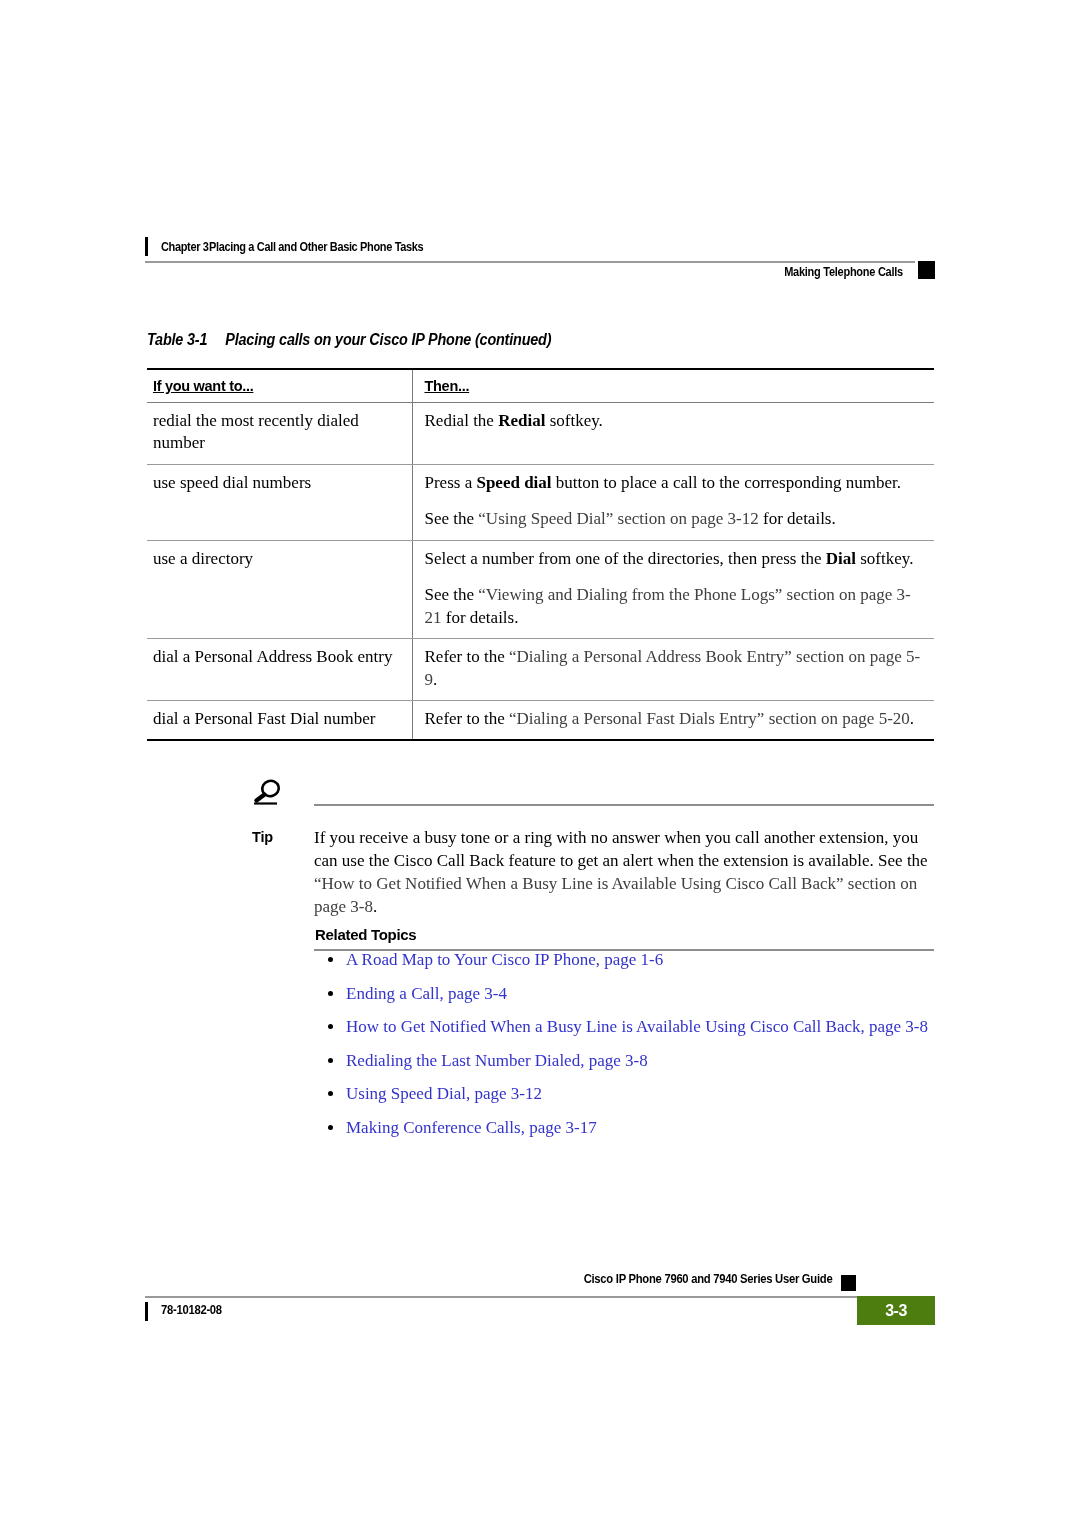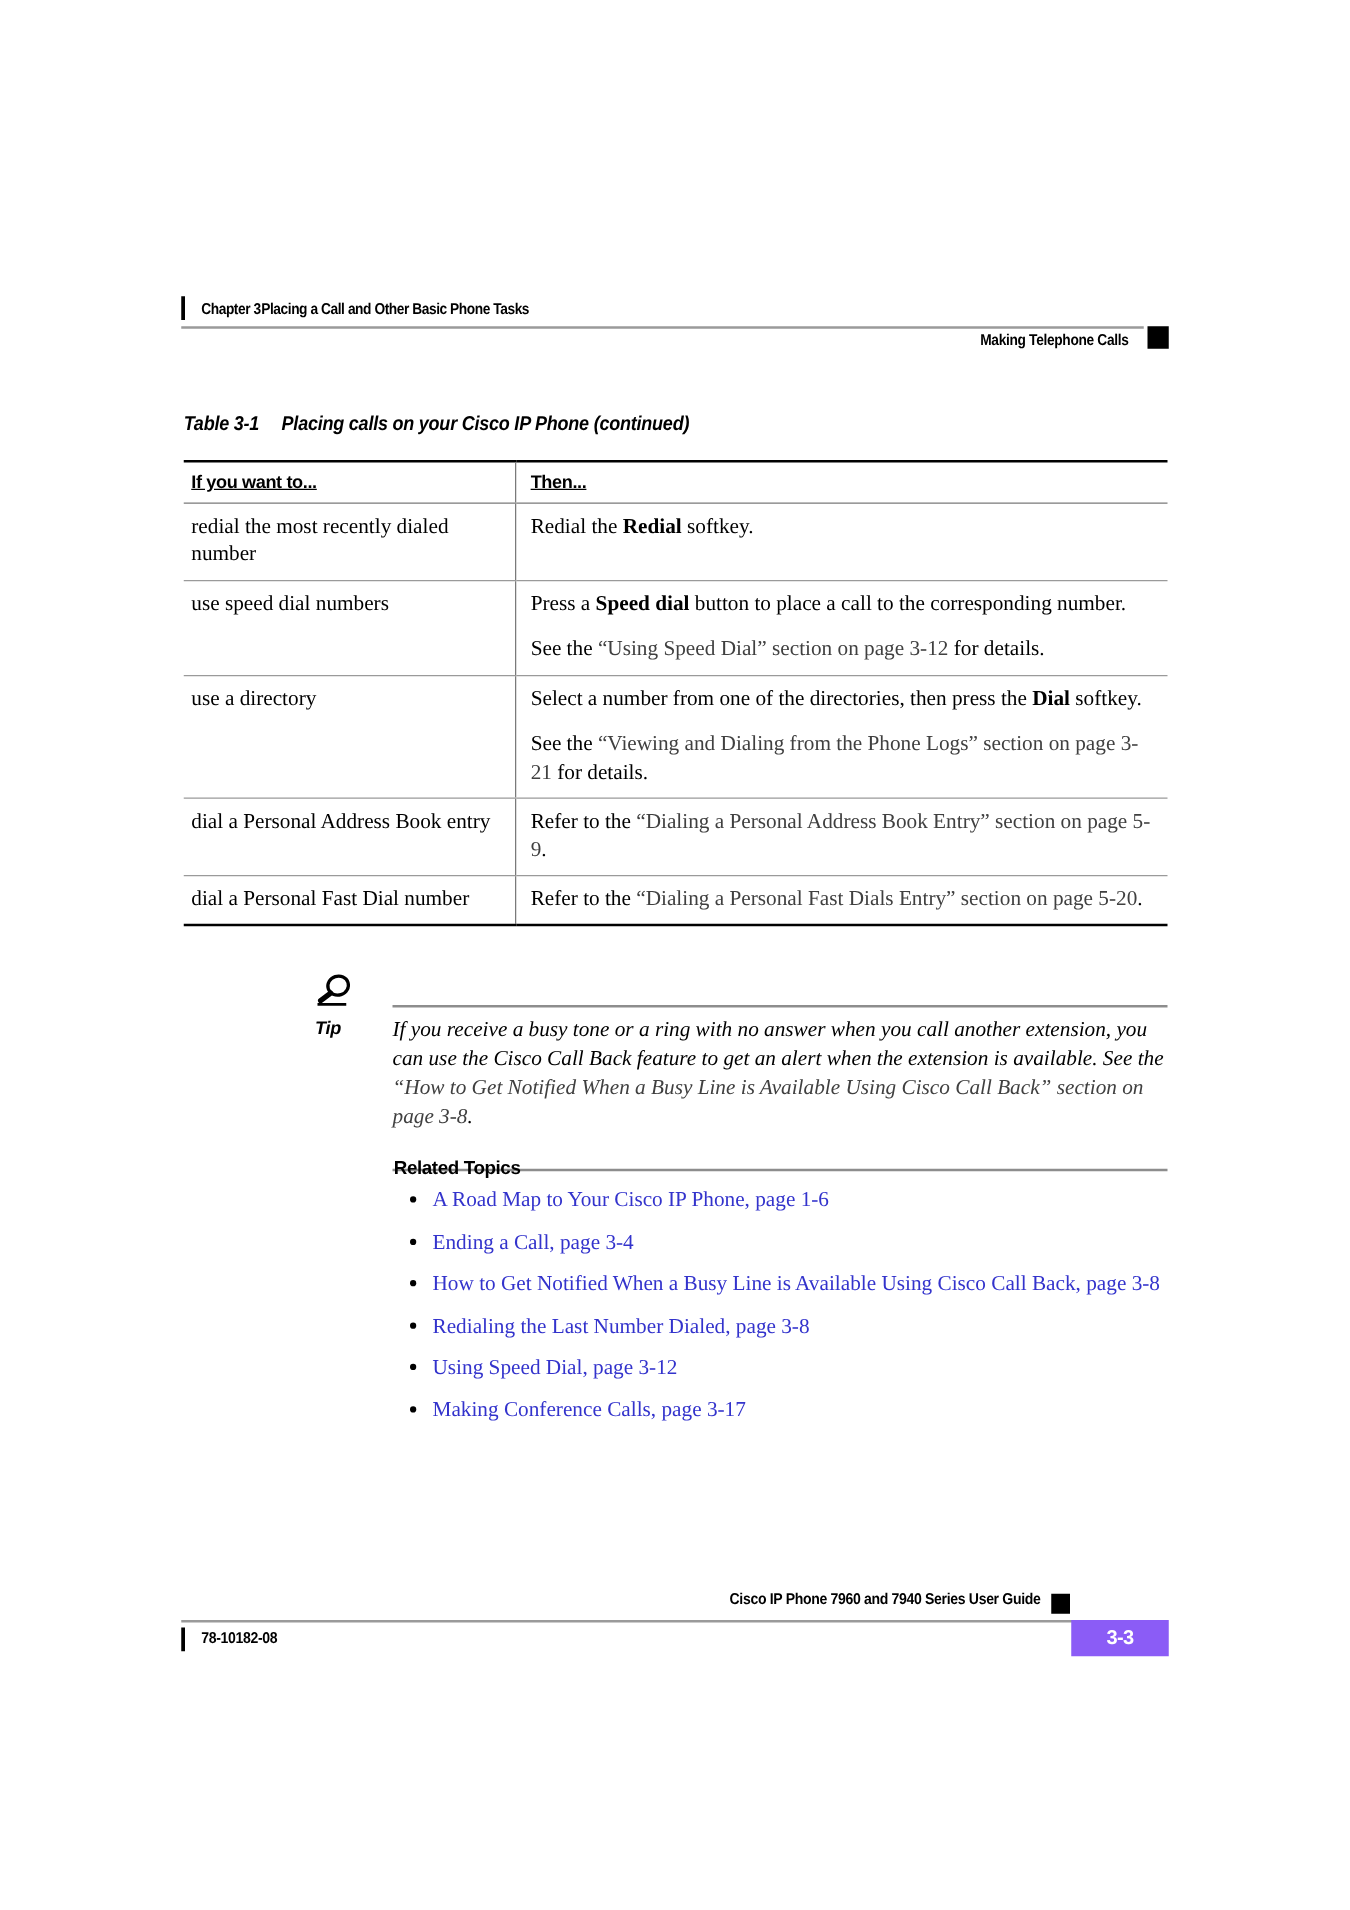--- a/index.html
+++ b/index.html
@@ -181,23 +181,22 @@
   .tip-rule-top {
     position: absolute;
     left: 62px;
     right: 0px;
     top: 24px;
     height: 2px;
     background: #8d8d8d;
   }
   .tip-body {
     position: relative;
-    margin-top: 5px;
+    margin-top: 19px;
     min-height: 96px;
-    font-style: italic;
   }
   .tip-label {
     position: absolute;
     left: 0px;
     top: 2px;
     font-family: "Liberation Sans", "DejaVu Sans", sans-serif;
     font-weight: bold;
     font-size: 14.5px;
     letter-spacing: -0.2px;
   }
@@ -317,21 +316,21 @@
     transform: scaleX(0.9);
     transform-origin: left center;
     white-space: nowrap;
   }
   .ftr-pagebox {
     position: absolute;
     right: 0px;
     top: 0px;
     width: 78px;
     height: 29px;
-    background: #8b5cf6;
+    background: #4d7c0f;
     color: #fff;
     display: flex;
     align-items: center;
     justify-content: center;
     font-family: "Liberation Sans", "DejaVu Sans", sans-serif;
     font-weight: bold;
     font-size: 16px;
     letter-spacing: -0.5px;
   }
 </style>

